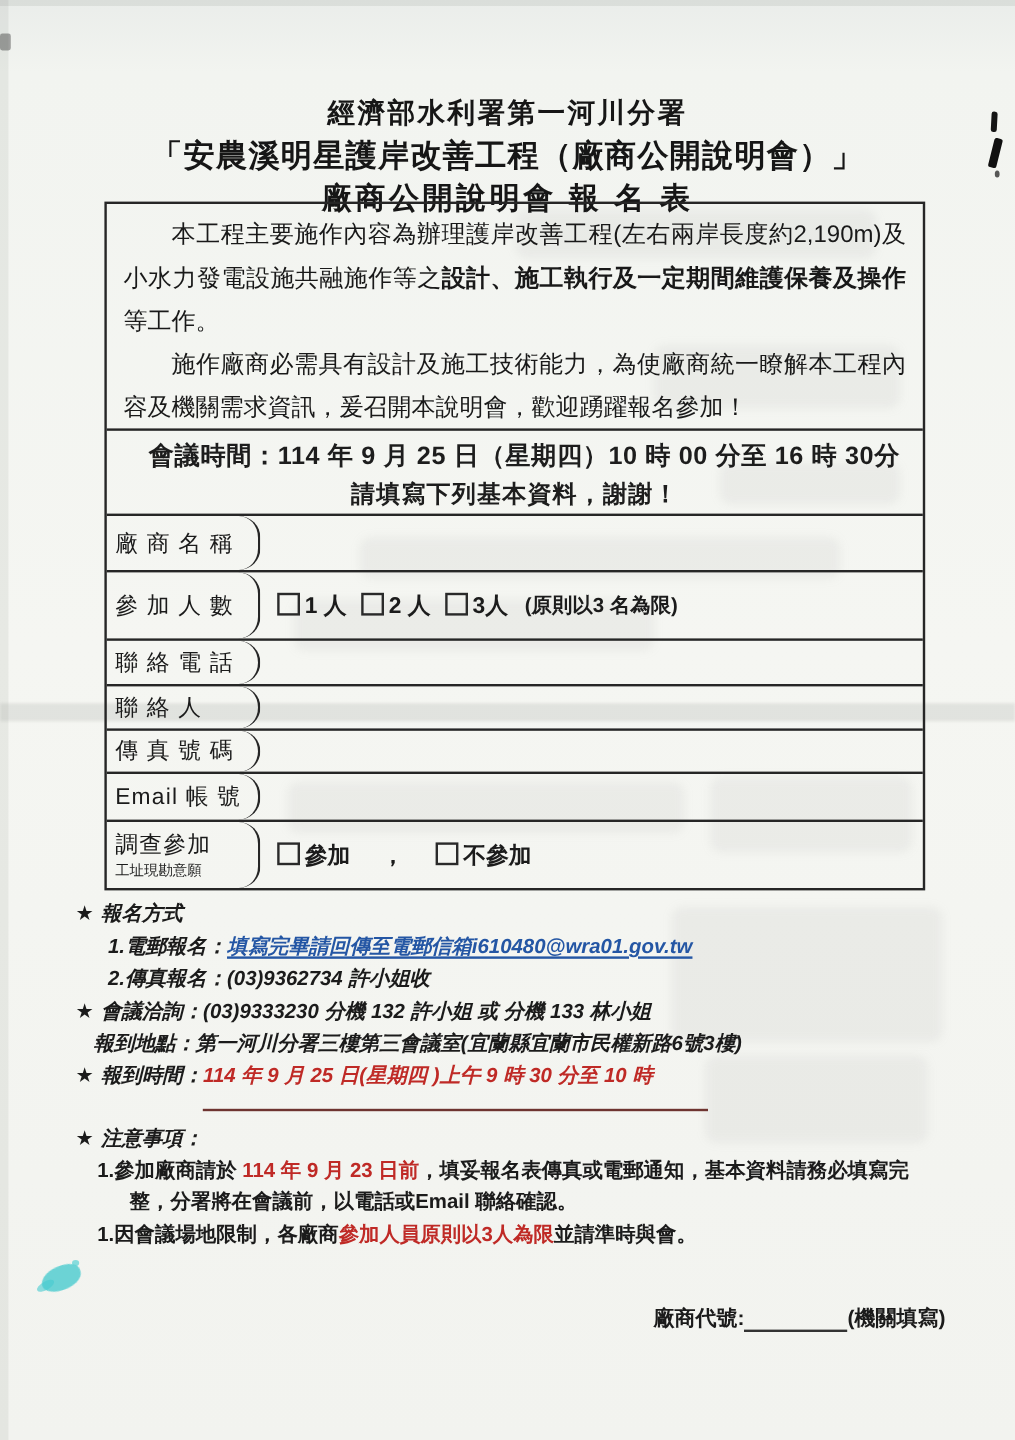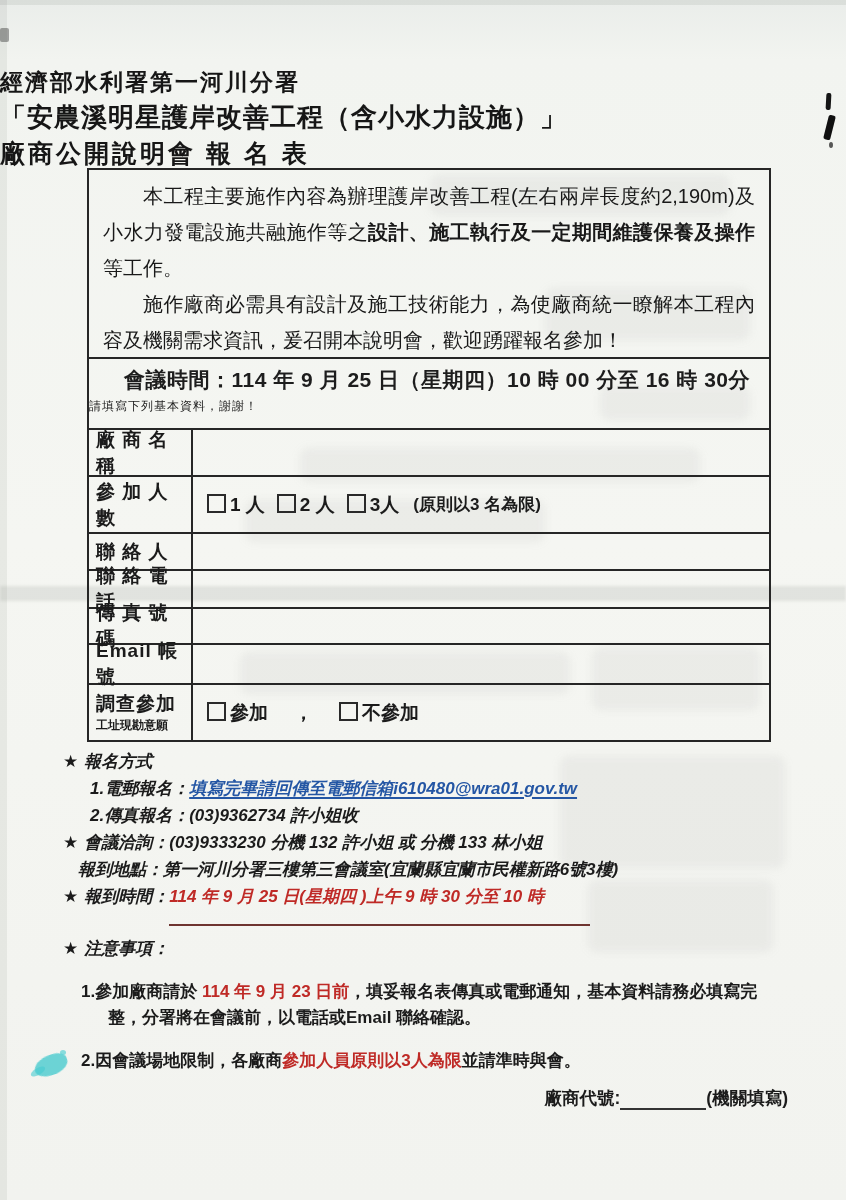--- a/index.html
+++ b/index.html
@@ -36,55 +36,55 @@
   .g3{left:300px;top:448px;width:400px;height:34px;}
   .g4{left:245px;top:500px;width:300px;height:42px;}
   .g5{left:240px;top:652px;width:330px;height:42px;}
   .g6{left:592px;top:648px;width:168px;height:62px;}
   .g7{left:560px;top:756px;width:225px;height:112px;}
   .g8{left:588px;top:880px;width:185px;height:72px;}
   .g9{left:430px;top:175px;width:300px;height:40px;}
   .smear{position:absolute;left:0;top:586px;width:846px;height:15px;background:rgba(125,130,125,.16);filter:blur(1.5px);pointer-events:none;}
 
   
-  .titles{position:absolute;left:0;top:66px;width:846px;text-align:left;font-weight:700;color:#161616;}
+  .titles{position:absolute;left:0;top:78px;width:846px;text-align:center;font-weight:700;color:#161616;}
   .t1{font-size:23px;line-height:32px;letter-spacing:2px;}
   .t2{font-size:26px;line-height:38px;letter-spacing:1px;}
   .t3{font-size:25px;line-height:34px;letter-spacing:3px;}
 
   
   .main-box{position:absolute;left:87px;top:168px;width:684px;height:574px;border:2px solid #262626;box-sizing:border-box;background:transparent;}
   .desc{height:187px;padding:8px 14px 0 14px;box-sizing:border-box;font-size:20px;line-height:36px;color:#191919;}
   .desc p{margin:0;text-indent:2em;text-align:justify;}
   .desc b{font-weight:700;}
   .meeting{height:71px;border-top:2px solid #262626;box-sizing:border-box;padding-top:7px;}
   .meeting .time{font-size:21px;font-weight:700;padding-left:16px;letter-spacing:.5px;text-align:center;}
-  .meeting .fill{font-size:12px;font-weight:400;text-align:left;margin-top:4px;letter-spacing:1px;}
+  .meeting .fill{font-size:20px;font-weight:700;text-align:center;margin-top:4px;letter-spacing:1px;}
 
   .frow{display:flex;border-top:2px solid #262626;box-sizing:border-box;}
   .r1{height:47px;} .r2{height:57px;} .r3{height:37px;} .r4{height:38px;} .r5{height:36px;} .r6{height:40px;} .r7{height:57px;}
-  .flabel{width:104px;border-right:2px solid #262626;box-sizing:border-box;display:flex;flex-direction:column;justify-content:center;padding-left:7px;font-size:19px;font-weight:700;color:#1b1b1b;letter-spacing:1px;}
+  .flabel{width:128px;border-right:2px solid #262626;box-sizing:border-box;display:flex;flex-direction:column;justify-content:center;padding-left:7px;font-size:19px;font-weight:400;color:#1b1b1b;letter-spacing:1px;border-radius:18px;}
   .flabel .l2{font-size:12px;letter-spacing:0;}
   .fvalue{flex:1;display:flex;align-items:center;padding-left:14px;font-size:19px;font-weight:600;color:#1b1b1b;}
   .cb{display:inline-block;width:15px;height:15px;border:2px solid #2a2a2a;margin-right:4px;vertical-align:-2px;background:transparent;}
   .opt{margin-right:12px;white-space:nowrap;}
   .small-note{font-size:17px;font-weight:600;margin-left:2px;}
   .sep{margin:0 26px 0 14px;font-weight:700;}
 
   
   .footer{position:absolute;left:63px;top:748px;width:722px;font-size:17px;font-weight:600;color:#1b1b1b;line-height:27px;}
   .fline{white-space:nowrap;font-style:italic;}
   .indent1{padding-left:27px;}
   .indent2{padding-left:15px;}
   .star{margin-right:6px;}
   .link{color:#2456a4;text-decoration:underline;text-decoration-thickness:2px;text-underline-offset:3px;cursor:pointer;}
   .red{color:#bf2a26;}
   .checkin-val{color:#bf2a26;border-bottom:2px solid #6e3430;padding-right:46px;padding-bottom:18px;}
   .notes-gap{height:25px;}
-  .note{white-space:normal;padding-left:45px;text-indent:-27px;line-height:26px;margin-top:17px;}
+  .note{white-space:normal;padding-left:45px;text-indent:-27px;line-height:26px;margin-top:1px;}
 
   .vendor{position:absolute;right:58px;top:1086px;font-size:17.5px;font-weight:600;color:#1b1b1b;}
   .blank{display:inline-block;width:86px;border-bottom:2px solid #333;height:17px;vertical-align:bottom;}
 </style>
 </head>
 <body>
 
 <div class="page">
 
   <div class="edge-left"></div>
@@ -102,21 +102,21 @@
   <div class="ghost g4"></div>
   <div class="ghost g5"></div>
   <div class="ghost g6"></div>
   <div class="ghost g7"></div>
   <div class="ghost g8"></div>
   <div class="ghost g9"></div>
   <div class="smear"></div>
 
   <div class="titles">
     <div class="t1">經濟部水利署第一河川分署</div>
-    <div class="t2">「安農溪明星護岸改善工程（含小水力設施）」</div>
+    <div class="t2">「安農溪明星護岸改善工程（廠商公開說明會）」</div>
     <div class="t3">廠商公開說明會 報 名 表</div>
   </div>
 
   <div class="main-box">
 
     <div class="desc">
       <p><span>本工程主要施作內容為辦理護岸改善工程(左右兩岸長度約2,190m)及小水力發電設施共融施作等之</span><b>設計、施工執行及一定期間維護保養及操作</b><span>等工作。</span></p>
       <p>施作廠商必需具有設計及施工技術能力，為使廠商統一瞭解本工程內容及機關需求資訊，爰召開本說明會，歡迎踴躍報名參加！</p>
     </div>
 
@@ -133,27 +133,27 @@
     <div class="frow r2">
       <div class="flabel">參 加 人 數</div>
       <div class="fvalue">
         <span class="opt"><span class="cb"></span><span>1 人</span></span>
         <span class="opt"><span class="cb"></span><span>2 人</span></span>
         <span class="opt"><span class="cb"></span><span>3人</span></span>
         <span class="small-note">(原則以3 名為限)</span>
       </div>
     </div>
 
+    <div class="frow r4">
+      <div class="flabel">聯 絡 電 話</div>
+      <div class="fvalue"></div>
+    </div>
+
     <div class="frow r3">
       <div class="flabel">聯  絡  人</div>
-      <div class="fvalue"></div>
-    </div>
-
-    <div class="frow r4">
-      <div class="flabel">聯 絡 電 話</div>
       <div class="fvalue"></div>
     </div>
 
     <div class="frow r5">
       <div class="flabel">傳 真 號 碼</div>
       <div class="fvalue"></div>
     </div>
 
     <div class="frow r6">
       <div class="flabel">Email 帳 號</div>
@@ -187,21 +187,21 @@
     <div class="fline indent2">報到地點：第一河川分署三樓第三會議室(宜蘭縣宜蘭市民權新路6號3樓)</div>
 
     <div class="fline"><span class="star">★</span><span>報到時間：</span><span class="checkin-val">114 年 9 月 25 日(星期四 )上午 9 時 30 分至 10 時</span></div>
 
     <div class="notes-gap"></div>
 
     <div class="fline"><span class="star">★</span><span>注意事項：</span></div>
 
     <div class="note"><span>1.參加廠商請於 </span><span class="red">114 年 9 月 23 日前</span><span>，填妥報名表傳真或電郵通知，基本資料請務必填寫完整，分署將在會議前，以電話或Email 聯絡確認。</span></div>
 
-    <div class="note"><span>2.因會議場地限制，各廠商</span><span class="red">參加人員原則以3人為限</span><span>並請準時與會。</span></div>
+    <div class="note"><span>1.因會議場地限制，各廠商</span><span class="red">參加人員原則以3人為限</span><span>並請準時與會。</span></div>
 
   </div>
 
   <div class="vendor">
     <span>廠商代號:</span><span class="blank"></span><span>(機關填寫)</span>
   </div>
 
 </div>
 
 </body></html>

